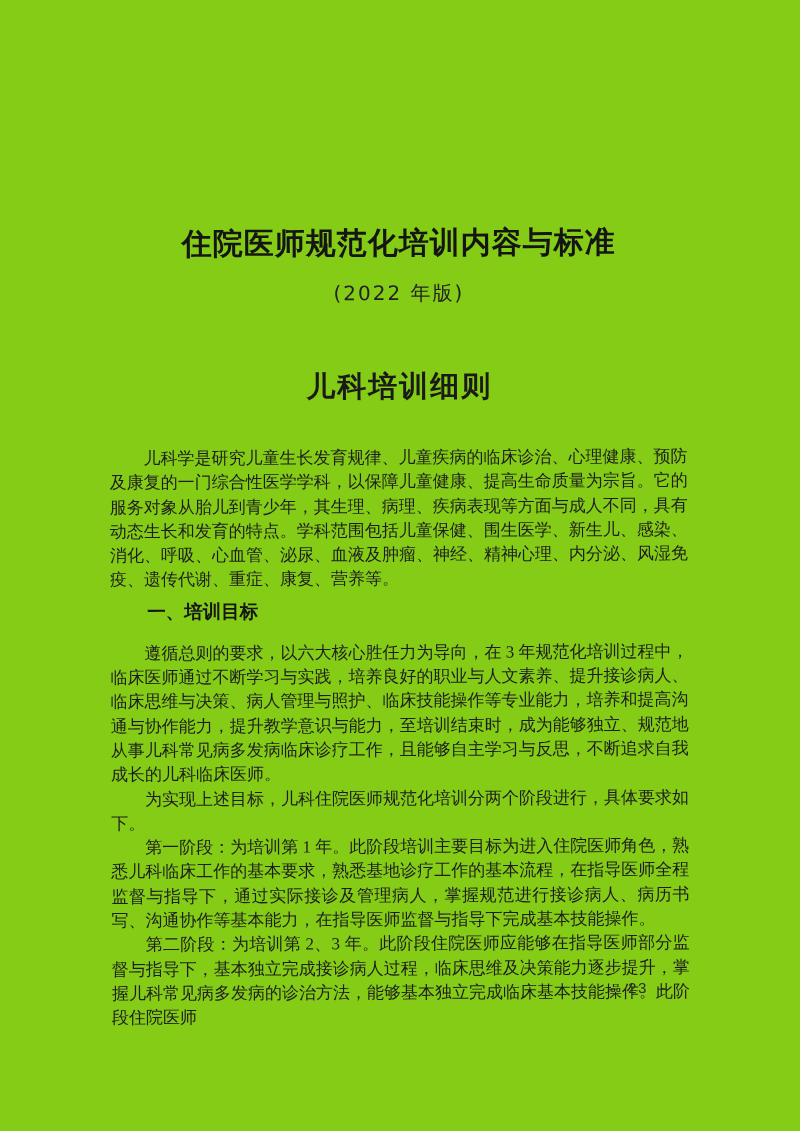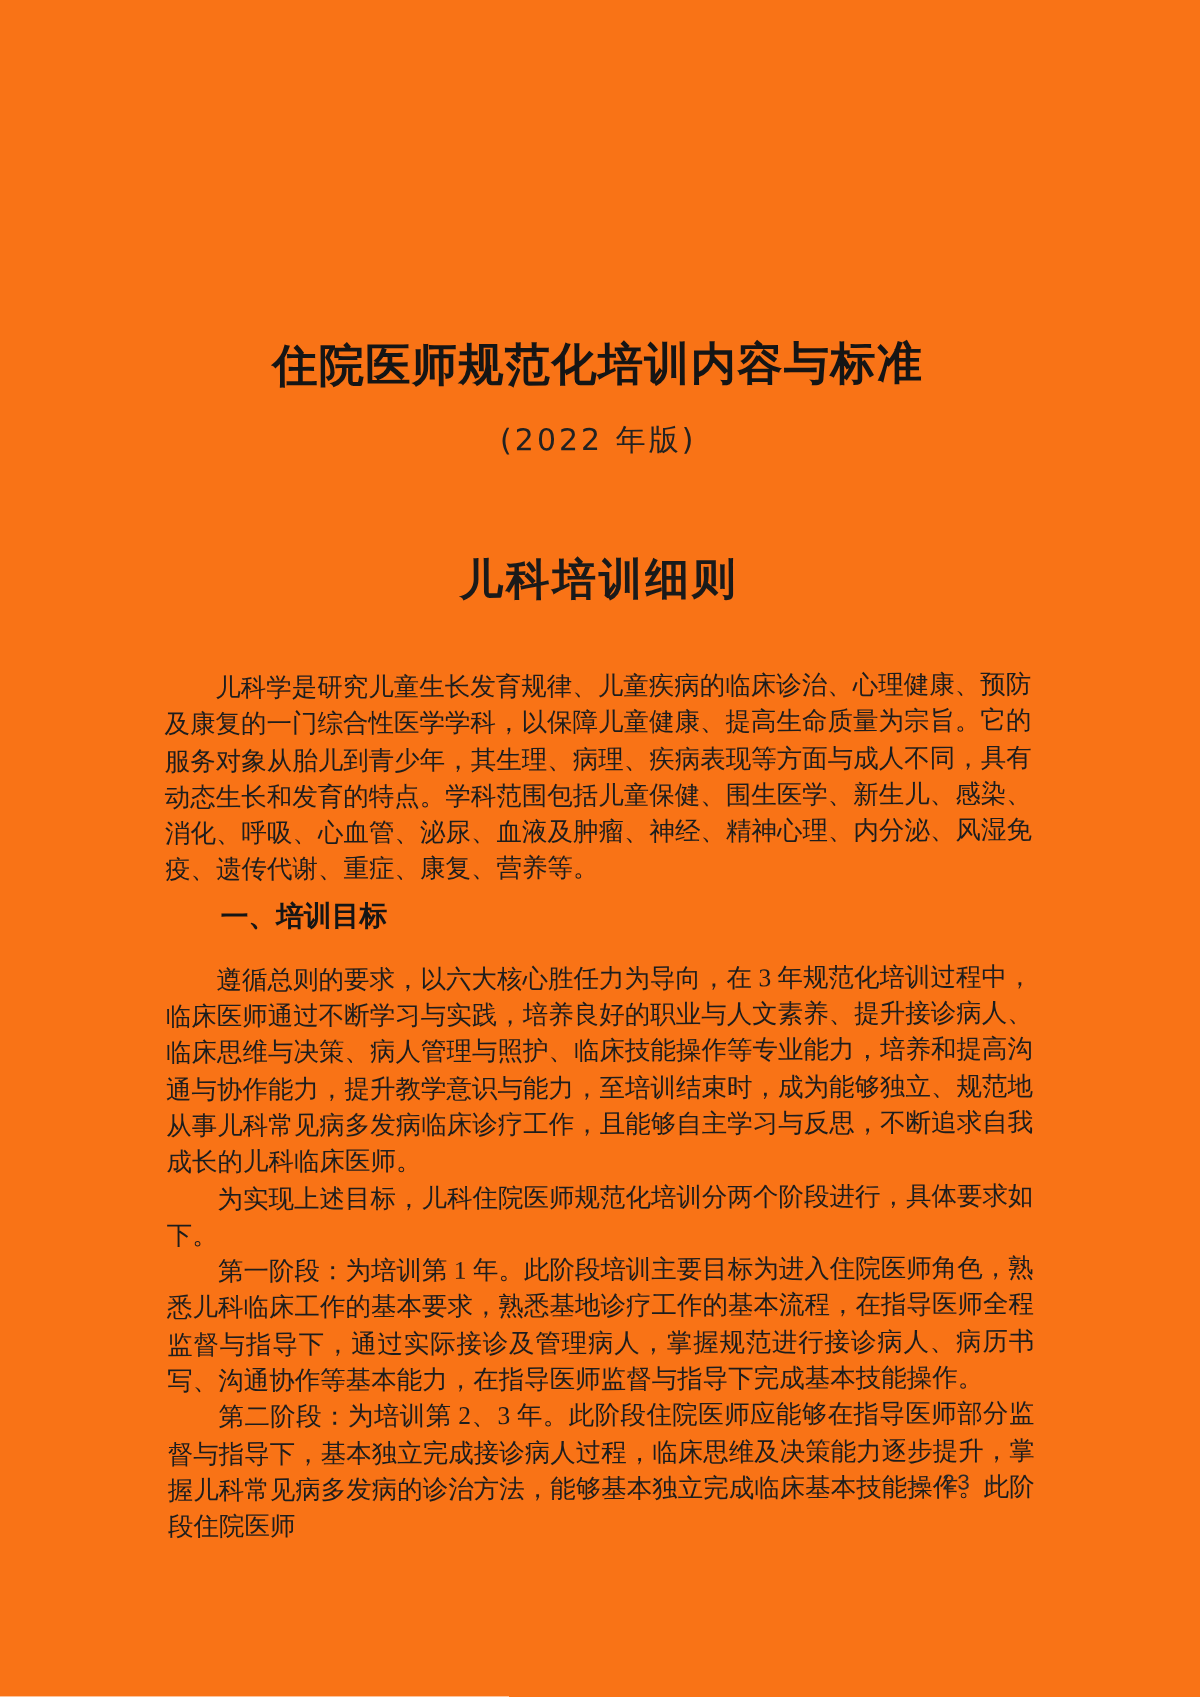--- a/index.html
+++ b/index.html
@@ -4,21 +4,21 @@
 <style>
   html, body {
     margin: 0;
     padding: 0;
     background: #ffffff;
   }
   .page {
     position: relative;
     width: 800px;
     height: 1131px;
-    background: #f97316;
+    background: #84cc16;
     color: #1b1b1b;
     overflow: hidden;
     font-family: "Liberation Serif", "DejaVu Serif", serif;
   }
   .content {
     position: absolute;
     inset: 0;
     transform: rotate(-0.25deg);
     transform-origin: 50% 50%;
   }

